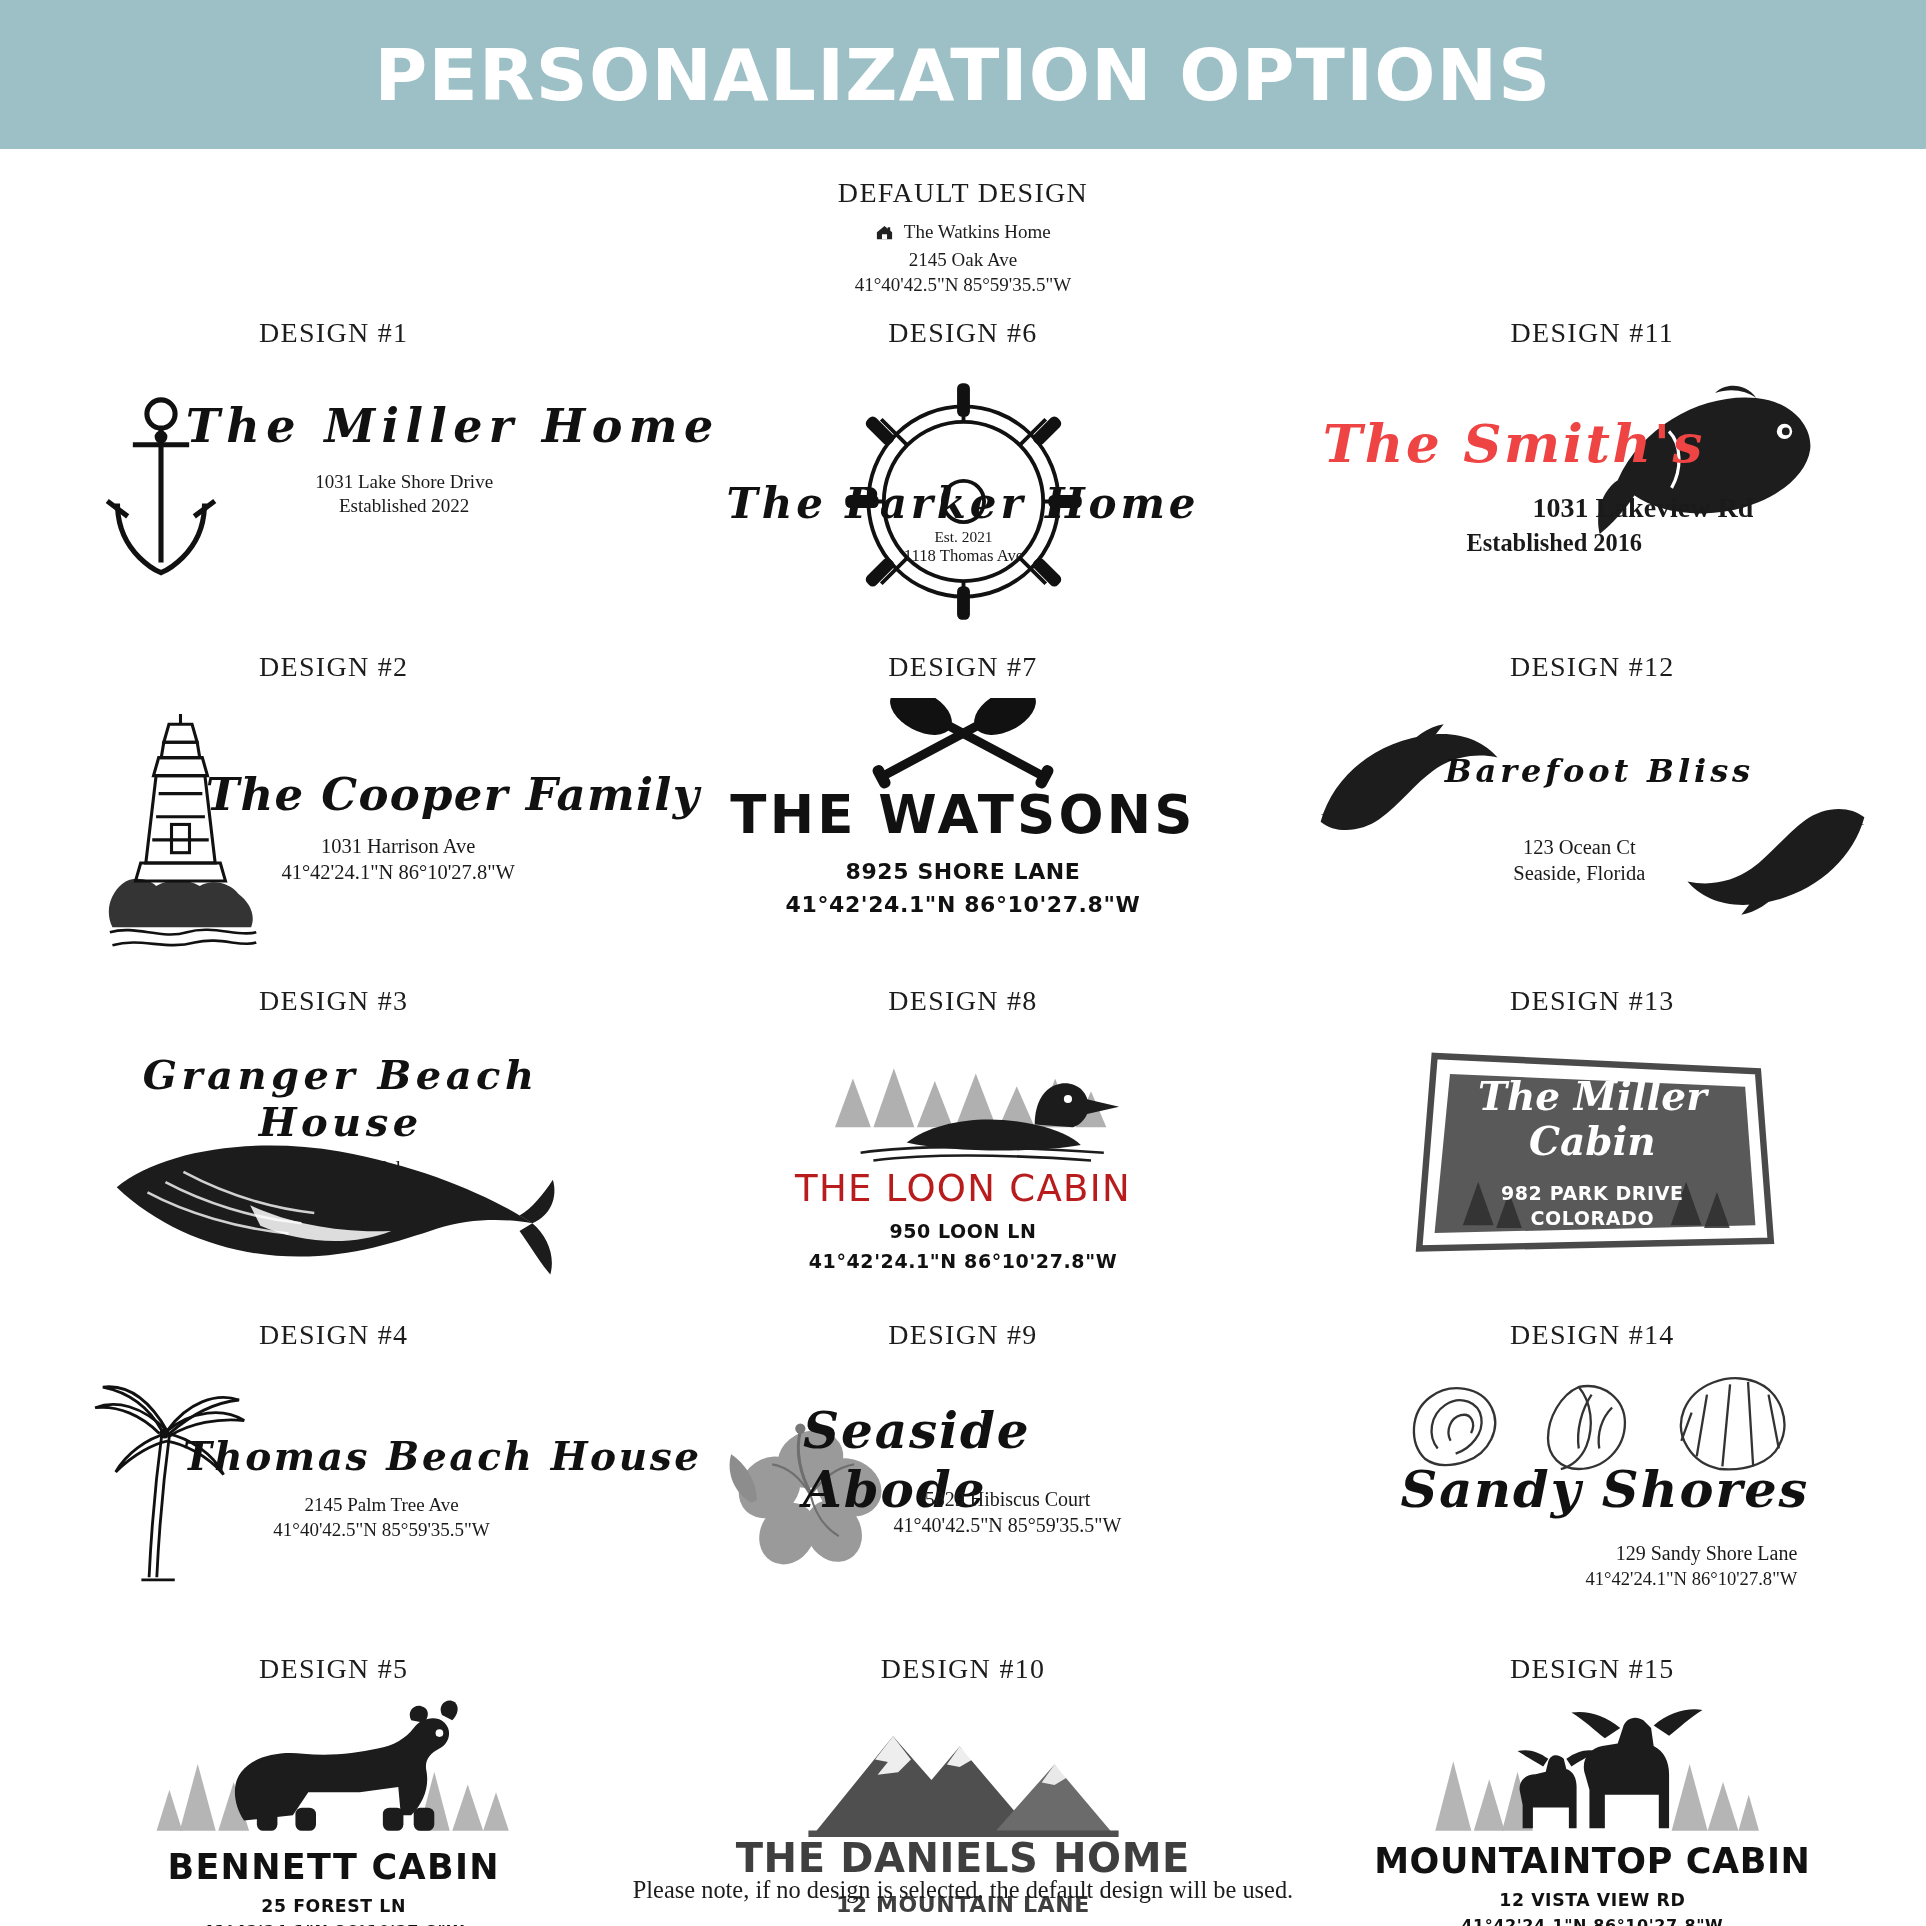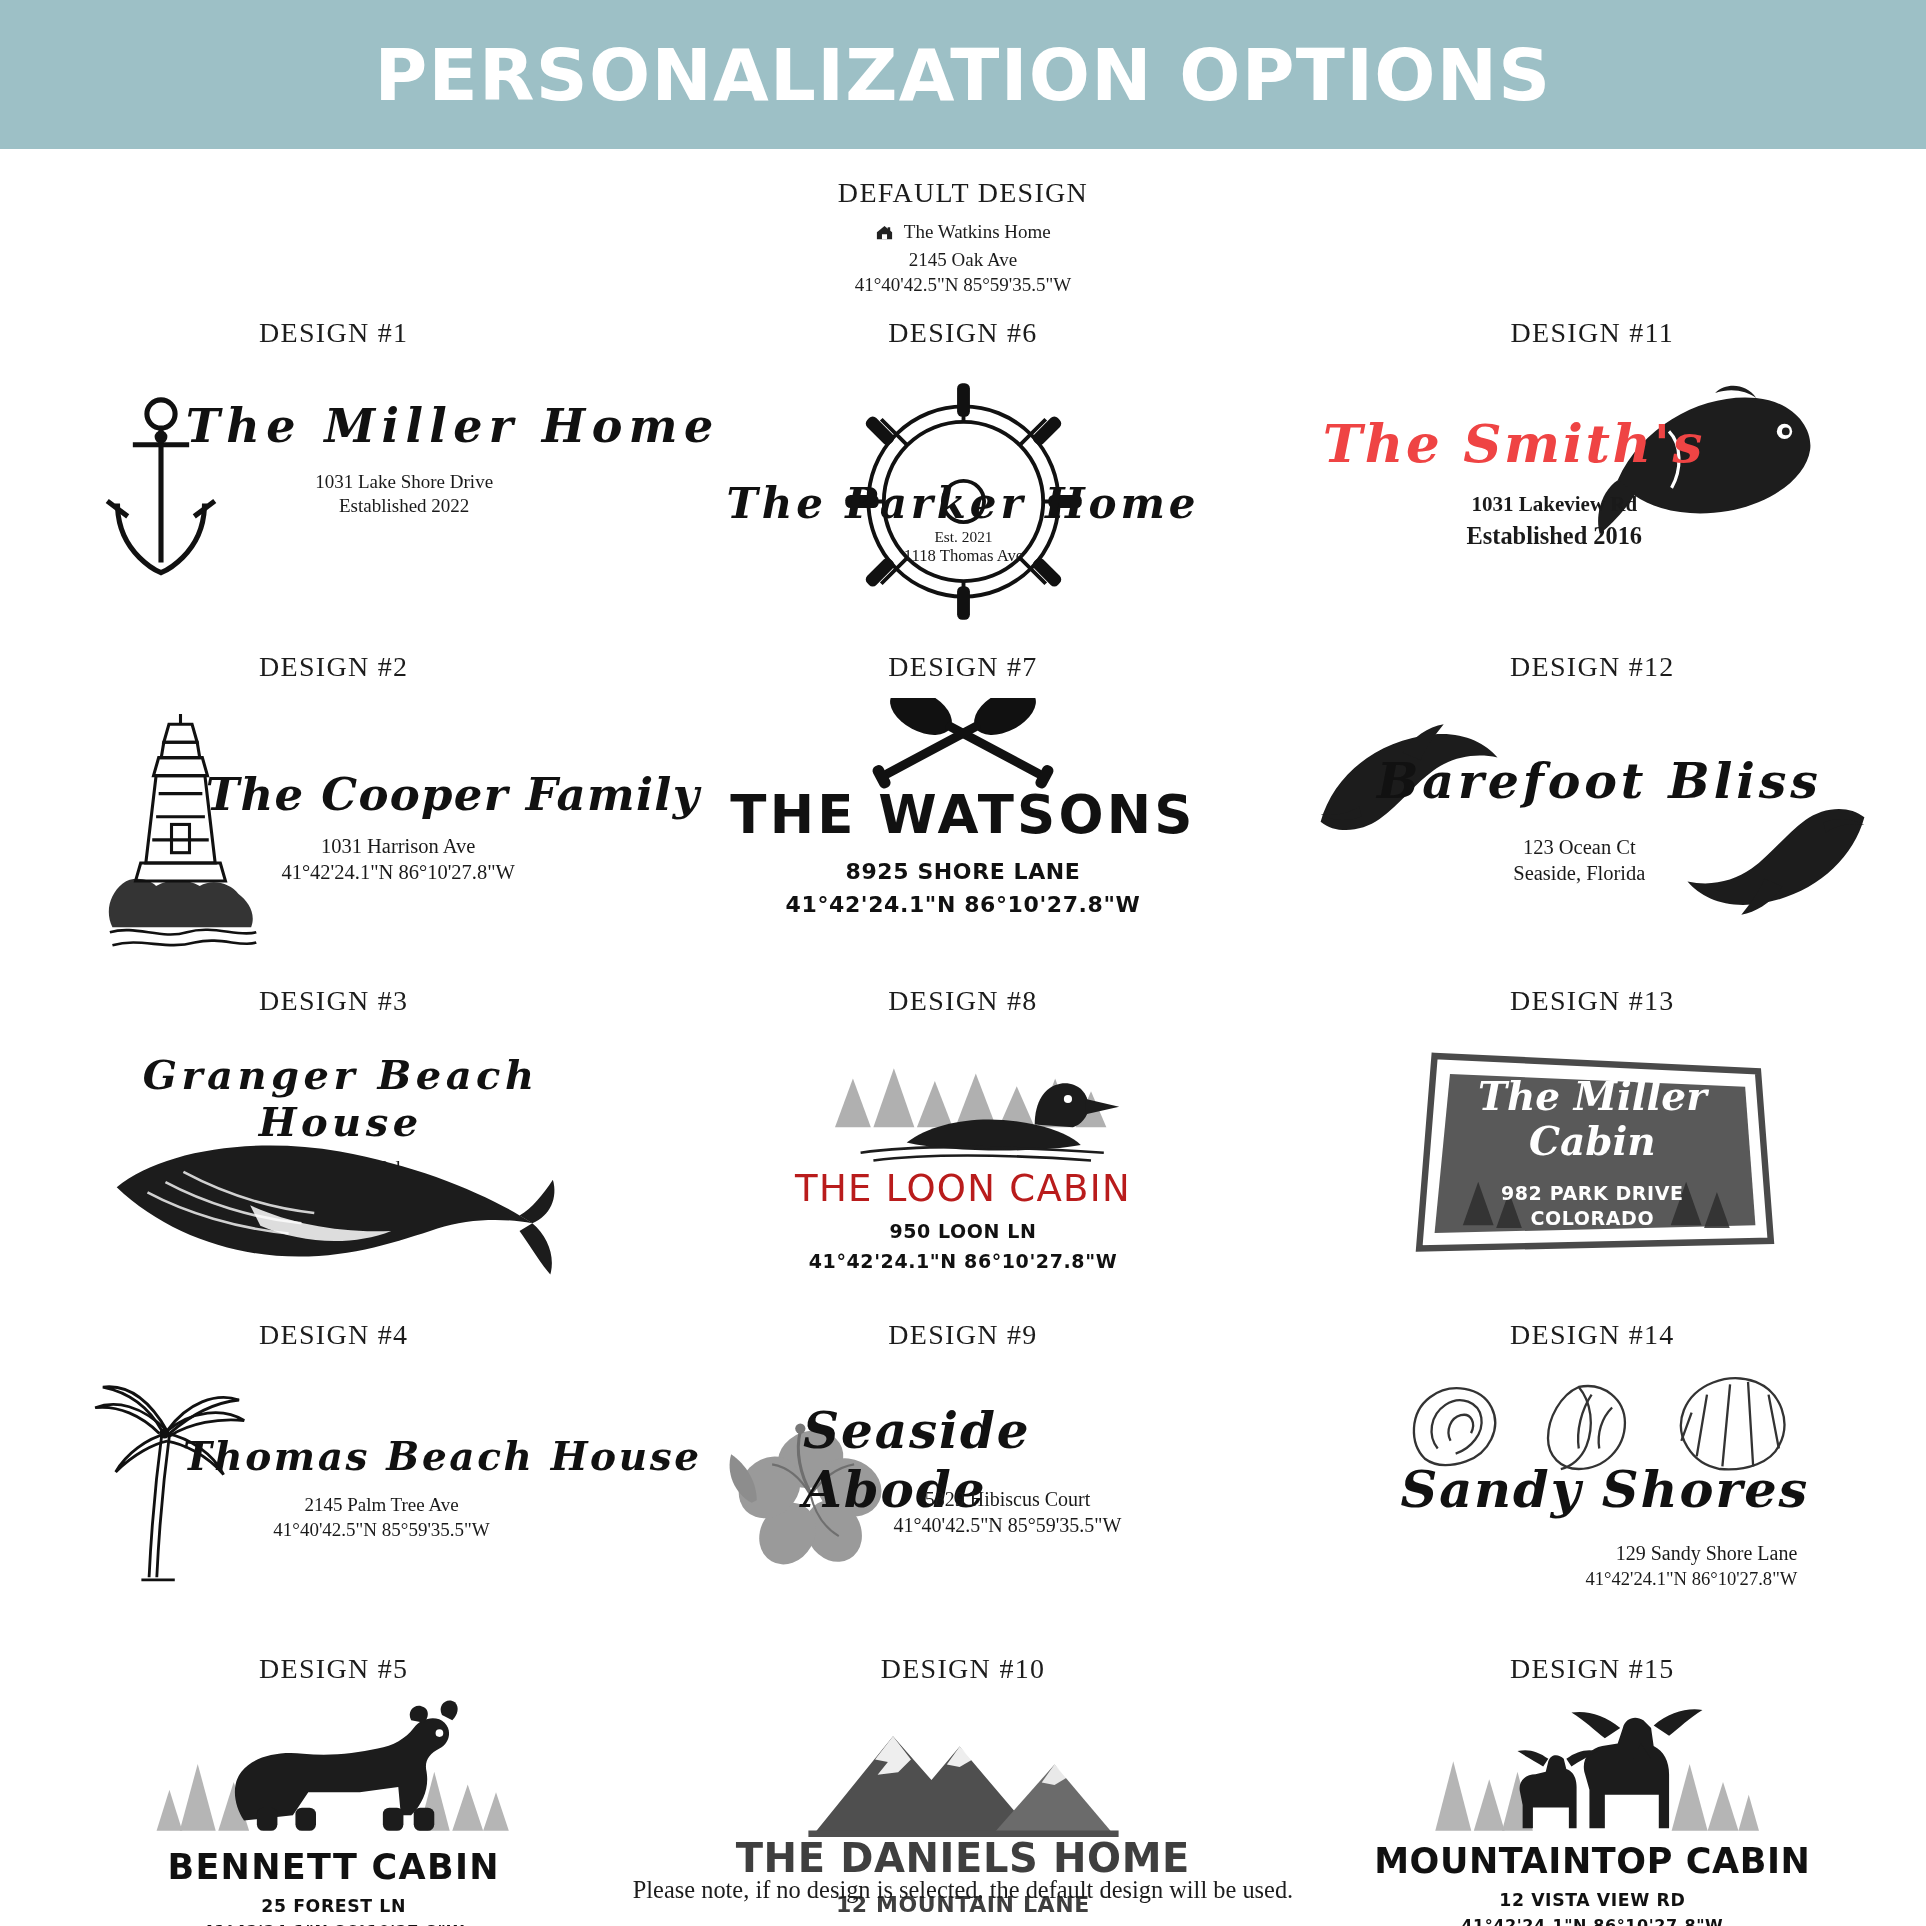--- a/index.html
+++ b/index.html
@@ -233,21 +233,21 @@
           <path d="M128 14 C120 2 104 2 96 10 C108 6 120 8 128 14 Z" fill="#1d1d1d"></path>
           <path d="M20 78 C8 86 2 104 6 120 C18 110 30 96 34 88 Z" fill="#1d1d1d"></path>
           <circle cx="150" cy="40" r="6" fill="#fff"></circle>
           <circle cx="151" cy="40" r="3" fill="#1d1d1d"></circle>
           <path d="M60 40 C70 50 70 70 62 84" stroke="#fff" stroke-width="2.5" fill="none"></path>
         </svg>
         <div style="position:absolute;left:6.4px;top:45px;width:411px;">
           <div class="script" style="font-size:53px;letter-spacing:2.6px;color:#ef4444;">The Smith's</div>
         </div>
         <div style="position:absolute;left:39px;top:125px;width:398px;text-align:center;">
-          <div class="serif" style="font-size:21px;font-weight:bold;">1031 Lakeview Rd</div>
+          <div class="serif" style="font-size:28px;font-weight:bold;text-align:right;">1031 Lakeview Rd</div>
           <div class="serif" style="font-size:24.4px;font-weight:bold;margin-top:5.1px;">Established 2016</div>
         </div>
       </div>
     </div>
   </div>
 
   <div class="cell">
     <div class="design-label">DESIGN #2</div>
     <div class="art">
       <div class="art-inner">
@@ -318,21 +318,21 @@
           <path d="M8 84 C18 48 52 20 96 16 C118 14 136 22 146 34 C128 30 110 34 96 44 C82 54 70 70 54 82 C40 92 20 94 8 84 Z" fill="#1c1c1c"></path>
           <path d="M72 30 C80 18 92 10 104 8 C96 18 90 26 86 36 Z" fill="#1c1c1c"></path>
           <path d="M38 72 C30 78 18 80 8 78 C18 84 30 84 40 80 Z" fill="#1c1c1c"></path>
         </svg>
         <svg width="193" height="141" viewBox="0 0 150 110" style="position:absolute;right:-6.4px;top:83px;">
           <path d="M142 26 C132 62 98 90 54 94 C32 96 14 88 4 76 C22 80 40 76 54 66 C68 56 80 40 96 28 C110 18 130 16 142 26 Z" fill="#1c1c1c"></path>
           <path d="M78 80 C70 92 58 100 46 102 C54 92 60 84 64 74 Z" fill="#1c1c1c"></path>
           <path d="M112 38 C120 32 132 30 142 32 C132 26 120 26 110 30 Z" fill="#1c1c1c"></path>
         </svg>
         <div style="position:absolute;left:26px;top:51px;width:514px;text-align:center;">
-          <div class="script" style="font-size:49px;letter-spacing:3.9px;color:#111;">Barefoot Bliss</div>
+          <div class="script" style="font-size:32px;letter-spacing:3.9px;color:#111;">Barefoot Bliss</div>
         </div>
         <div style="position:absolute;left:83px;top:135px;width:360px;text-align:center;">
           <div class="serif" style="font-size:20.5px;">123 Ocean Ct</div>
           <div class="serif" style="font-size:20.5px;margin-top:2.6px;">Seaside, Florida</div>
         </div>
       </div>
     </div>
   </div>
 
   <div class="cell">

